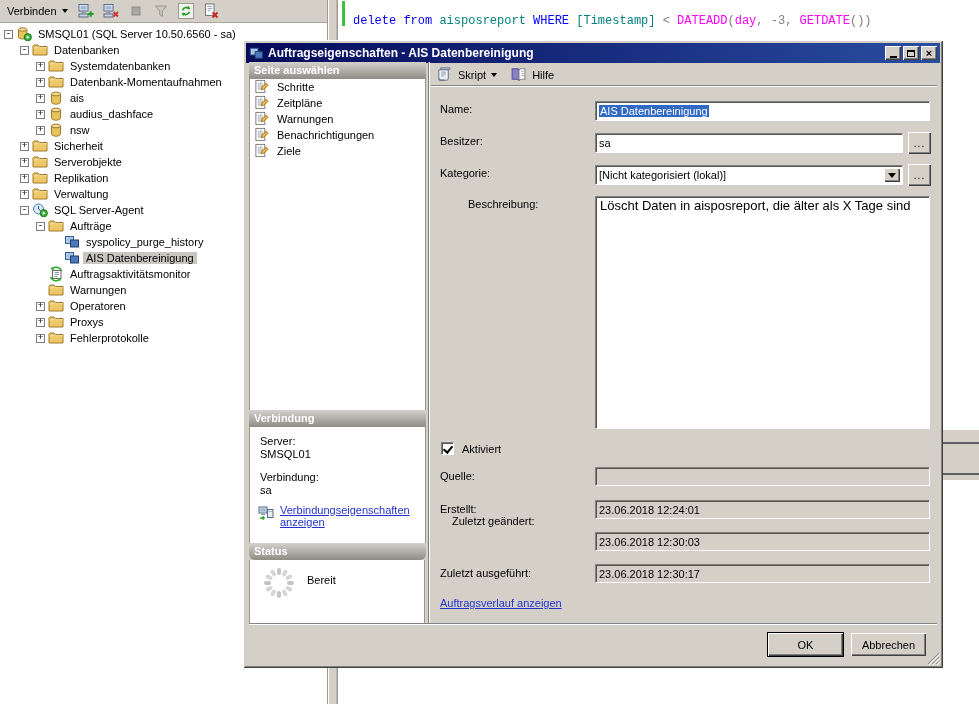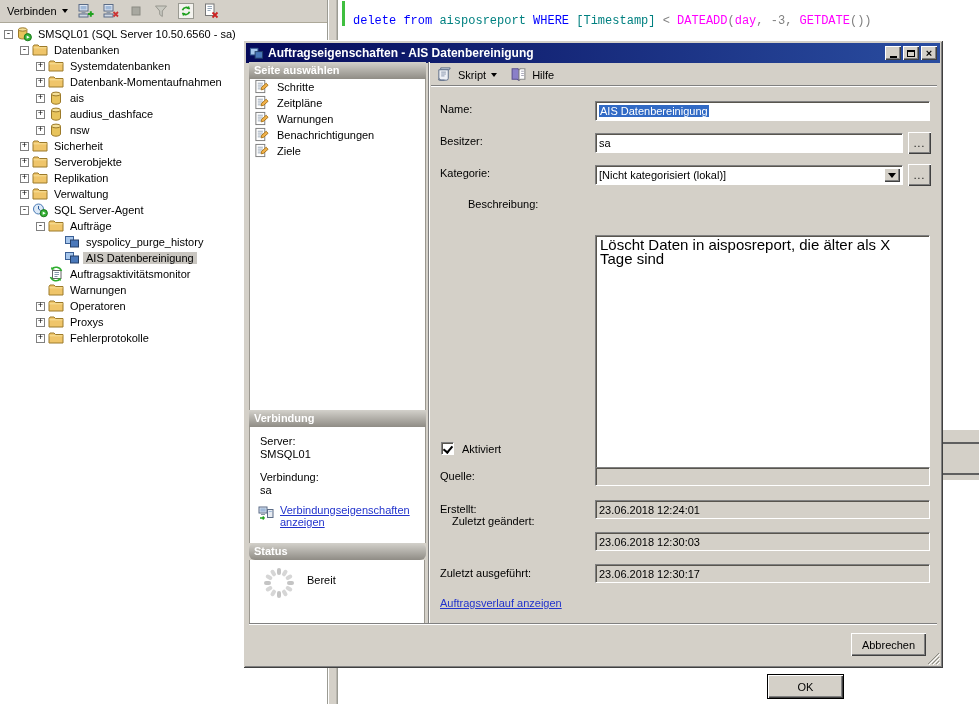--- a/index.html
+++ b/index.html
@@ -59,25 +59,25 @@
   .hsep{height:2px;border-top:1px solid #808080;border-bottom:1px solid #fff;box-sizing:border-box;}
   .vsep{width:2px;border-left:1px solid #808080;border-right:1px solid #fff;box-sizing:border-box;}
 
   .dlg-toolbar{display:flex;align-items:center;gap:5px;}
   .dlg-toolbar svg{width:17px;height:17px;}
 
   .sunken{border:1px solid;border-color:#808080 #fff #fff #808080;box-shadow:inset 1px 1px 0 #58554e;box-sizing:border-box;}
   .tinput{background:#fff;font-size:11px;padding:2px 3px;display:flex;align-items:center;white-space:nowrap;overflow:hidden;}
   .dfield{background:#d4d0c8;font-size:11px;padding:2px 3px;display:flex;align-items:center;}
   .sel{background:#316ac5;color:#fff;padding:0 1px;}
-  .tarea{background:#fff;font-size:15px;padding:2px 4px;line-height:14px;margin-top:39px;}
+  .tarea{background:#fff;font-size:13px;padding:2px 4px;line-height:14px;}
 
   .raised{background:#d4d0c8;box-shadow:inset 1px 1px 0 #fff,inset -1px -1px 0 #404040,inset -2px -2px 0 #808080;}
   .btn{display:flex;align-items:center;justify-content:center;font-size:11px;box-sizing:border-box;}
-  .btn-default{outline:1px solid #000;margin-top:42px;}
+  .btn-default{outline:1px solid #000;}
   .browse{display:flex;align-items:center;justify-content:center;font-size:10px;letter-spacing:1px;}
   .combo-arrow{position:absolute;right:2px;top:2px;bottom:2px;width:16px;display:flex;align-items:center;justify-content:center;}
   .tri-down{width:0;height:0;border-left:4px solid transparent;border-right:4px solid transparent;border-top:5px solid #000;}
 
   .checkbox{width:13px;height:13px;background:#fff;position:absolute;
             border:1px solid;border-color:#808080 #fff #fff #808080;box-shadow:inset 1px 1px 0 #58554e;box-sizing:border-box;}
   .checkmark{position:absolute;left:3px;top:1px;width:4px;height:7px;border-right:2px solid #000;border-bottom:2px solid #000;transform:rotate(40deg);}
 
   .link{color:#2233cc;text-decoration:underline;}
   .conn-text{line-height:13px;}

